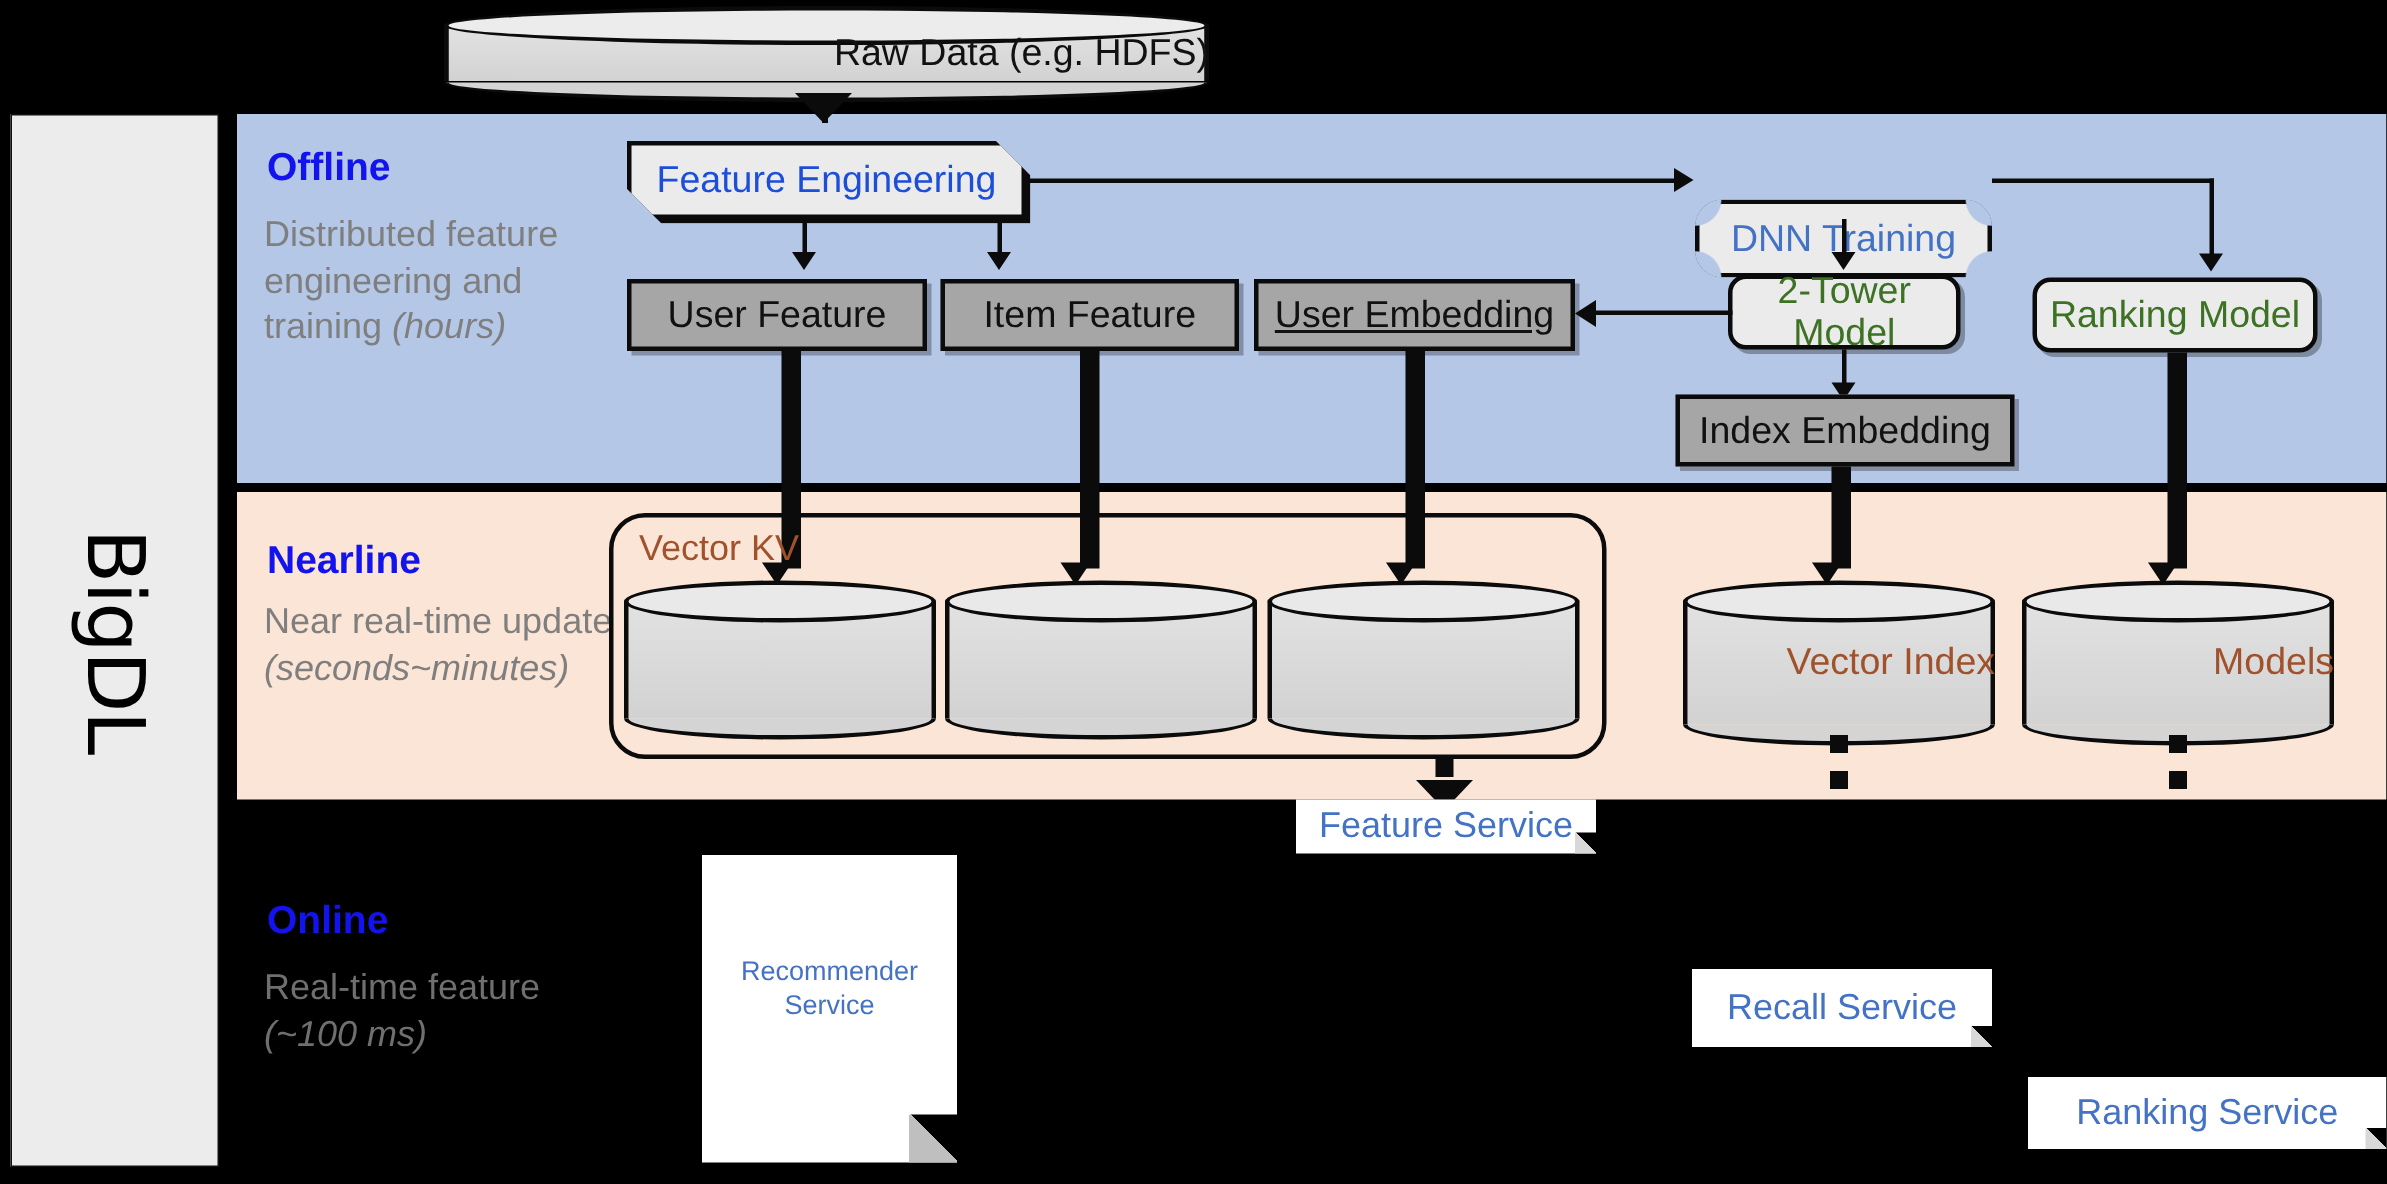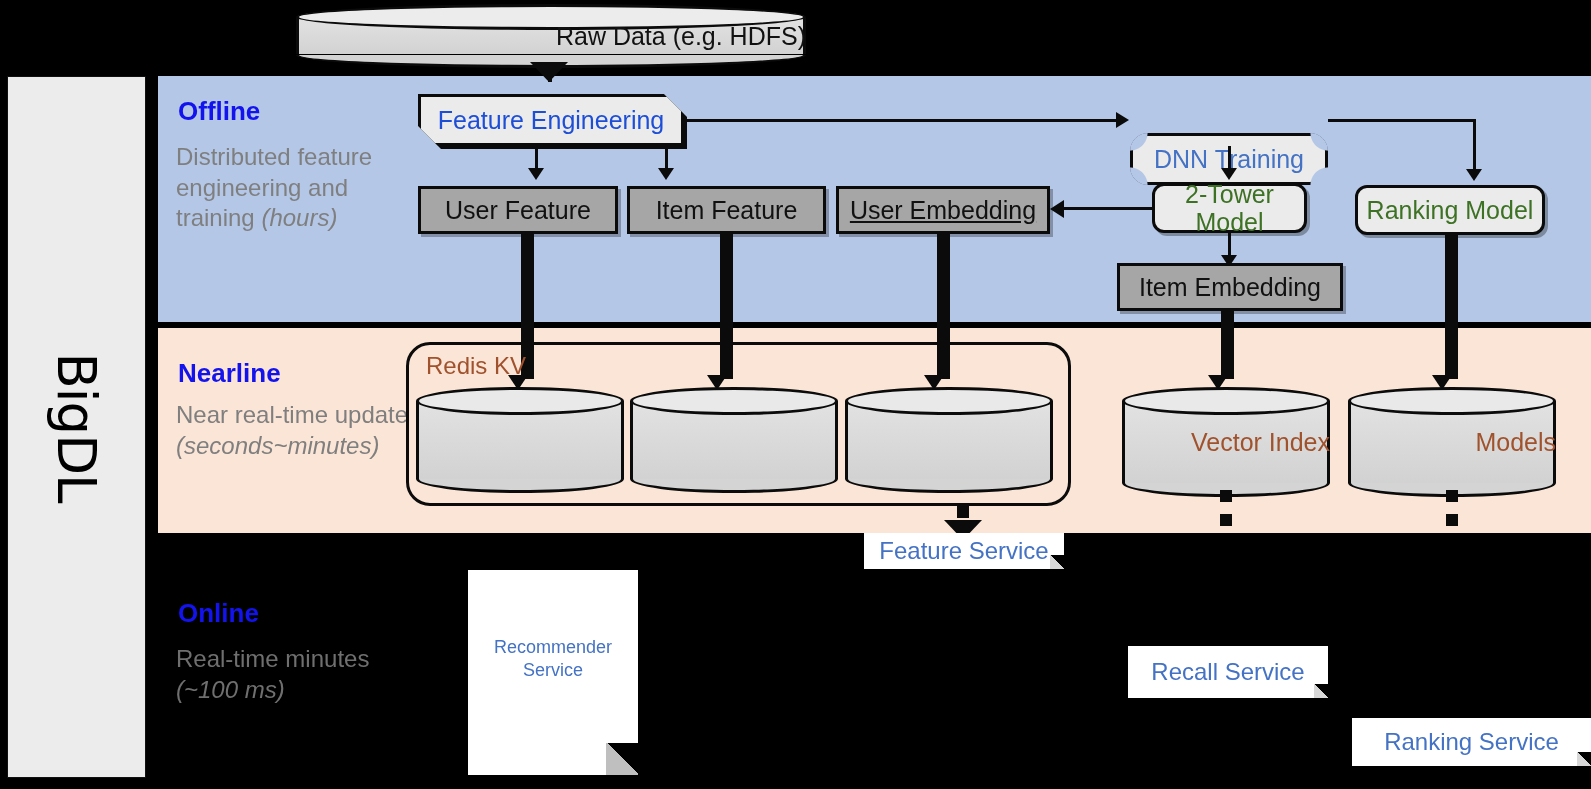--- a/index.html
+++ b/index.html
@@ -138,21 +138,21 @@
   <div class="vline" style="left:548px;top:68px;width:4px;height:14px;"></div>
   <div class="arrow-down fat" style="left:530px;top:62px;"></div>
 
   <div class="band-title" id="offline-title">Offline</div>
   <div class="band-desc" id="offline-desc"><span>Distributed feature engineering and training </span><i>(hours)</i></div>
 
   <div class="band-title" id="nearline-title">Nearline</div>
   <div class="band-desc" id="nearline-desc"><span>Near real-time update </span><i>(seconds~minutes)</i></div>
 
   <div class="band-title" id="online-title">Online</div>
-  <div class="band-desc" id="online-desc"><span>Real-time minutes </span><i>(~100 ms)</i></div>
+  <div class="band-desc" id="online-desc"><span>Real-time feature </span><i>(~100 ms)</i></div>
 
   <div class="chamfer-shadow" style="left:421px;top:97px;width:266px;height:52px;"></div>
   <div class="box chamfer" style="left:418px;top:94px;width:266px;height:52px;">
     <span>Feature Engineering</span>
   </div>
 
   <div class="box curvecard" style="left:1130px;top:94px;width:198px;height:52px;margin-top:39px;">
     <span>DNN Training</span>
   </div>
 
@@ -189,40 +189,40 @@
     <span>Ranking Model</span>
   </div>
 
   <div class="hline" style="left:1063px;top:207px;width:92px;height:3px;"></div>
   <div class="arrow-left" style="left:1050px;top:200px;"></div>
 
   <div class="vline" style="left:1228px;top:233px;width:3px;height:24px;"></div>
   <div class="arrow-down thin" style="left:1221px;top:255px;"></div>
 
   <div class="box grey-box" style="left:1117px;top:263px;width:226px;height:48px;">
-    <span>Item Embedding</span>
+    <span>Index Embedding</span>
   </div>
 
   <div class="vline" style="left:521px;top:234px;width:13px;height:145px;"></div>
   <div class="arrow-down" style="left:508px;top:375px;"></div>
 
   <div class="vline" style="left:720px;top:234px;width:13px;height:145px;"></div>
   <div class="arrow-down" style="left:707px;top:375px;"></div>
 
   <div class="vline" style="left:937px;top:234px;width:13px;height:145px;"></div>
   <div class="arrow-down" style="left:924px;top:375px;"></div>
 
   <div class="vline" style="left:1221px;top:311px;width:13px;height:68px;"></div>
   <div class="arrow-down" style="left:1208px;top:375px;"></div>
 
   <div class="vline" style="left:1445px;top:235px;width:13px;height:144px;"></div>
   <div class="arrow-down" style="left:1432px;top:375px;"></div>
 
   <div id="redis-group"></div>
-  <div id="redis-kv-label">Redis KV</div>
+  <div id="redis-kv-label">Vector KV</div>
 
   <div class="cyl" id="redis-cyl-1">
     <div class="body"></div>
     <div class="bot"></div>
     <div class="top"></div>
     <div class="lbl"></div>
   </div>
   <div class="cyl" id="redis-cyl-2">
     <div class="body"></div>
     <div class="bot"></div>

